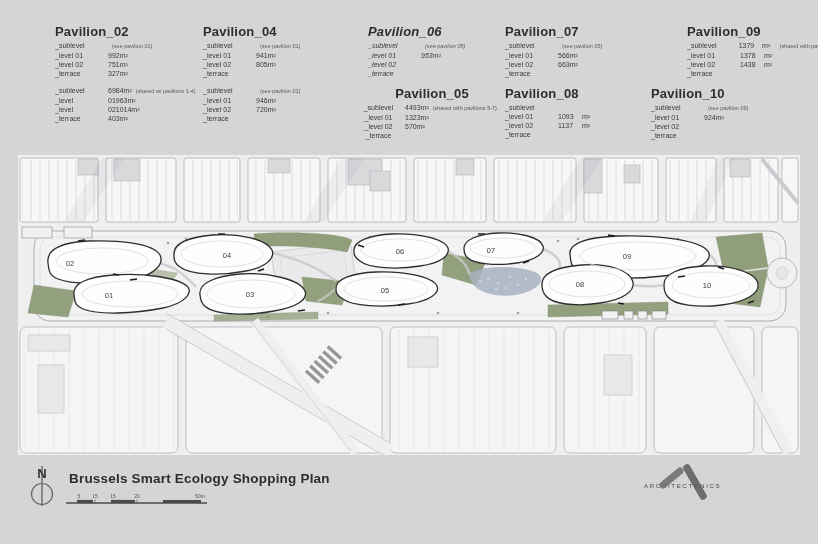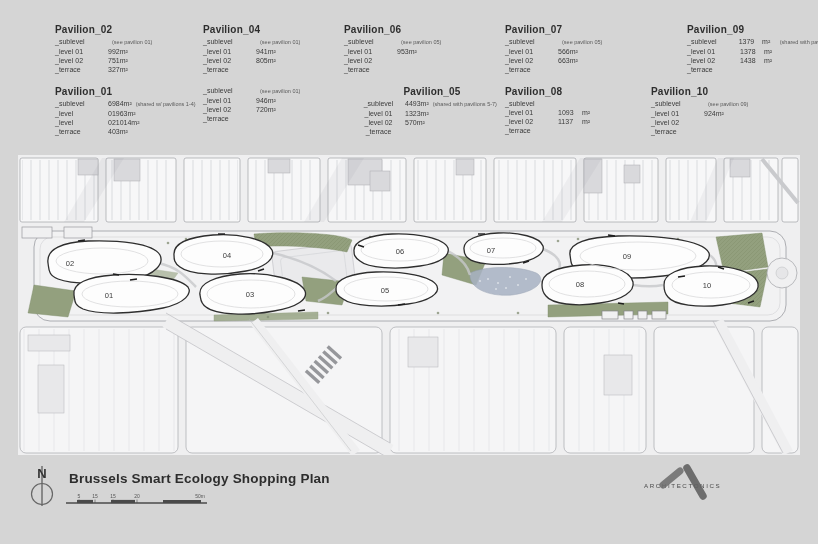--- a/index.html
+++ b/index.html
@@ -1,21 +1,21 @@
 <!DOCTYPE html>
 <html><head>
 <meta charset="utf-8">
 <style>
   html,body{margin:0;padding:0;background:#bfbfbf;}
   .page{position:relative;width:818px;height:544px;background:#d5d5d5;
         font-family:"Liberation Sans",sans-serif;overflow:hidden;}
   
   #pavilion-grid{position:absolute;inset:0;}
   .pav-block{position:absolute;width:160px;white-space:nowrap;}
-  .pav-name{font-size:10px;font-weight:bold;color:#2e2e2e;letter-spacing:.2px;margin-bottom:2px;}
+  .pav-name{font-size:13px;font-weight:bold;color:#2e2e2e;letter-spacing:.2px;margin-bottom:2px;}
   .pav-row{display:flex;align-items:baseline;font-size:7px;line-height:9px;color:#3b3b3b;}
   .pav-label{display:inline-block;width:53px;}
   .pav-value{display:inline-block;}
   .pav-value.fixed{width:24px;}
   .pav-unit{display:inline-block;width:14px;}
   .pav-note{font-size:5.5px;color:#5a5a5a;margin-left:4px;}
   
   .map-band{position:absolute;left:18px;top:155px;width:782px;height:300px;background:#efeff0;}
   
   .north-wrap{position:absolute;left:28px;top:464px;}
@@ -64,21 +64,21 @@
         </div>
         <div class="pav-row">
           <span class="pav-label">_level 02</span>
           <span class="pav-value">805m²</span>
         </div>
         <div class="pav-row">
           <span class="pav-label">_terrace</span>
           <span class="pav-value"></span>
         </div>
       </div>
-      <div class="pav-block" style="left: 344px; top: 24px;">
+      <div class="pav-block" style="left: 368px; top: 24px; font-style: italic;">
         <div class="pav-name">Pavilion_06</div>
         <div class="pav-row">
           <span class="pav-label">_sublevel</span>
           <span class="pav-value"></span>
           <span class="pav-note">(see pavilion 05)</span>
         </div>
         <div class="pav-row">
           <span class="pav-label">_level 01</span>
           <span class="pav-value">953m²</span>
         </div>
@@ -128,21 +128,20 @@
           <span class="pav-label">_level 02</span>
           <span class="pav-value fixed">1438</span>
           <span class="pav-unit">m²</span>
         </div>
         <div class="pav-row">
           <span class="pav-label">_terrace</span>
           <span class="pav-value"></span>
         </div>
       </div>
       <div class="pav-block" style="left: 55px; top: 86px;">
-        <div class="pav-name">Pavilion_01</div>
         <div class="pav-row">
           <span class="pav-label">_sublevel</span>
           <span class="pav-value">6984m²</span>
           <span class="pav-note">(shared w/ pavilions 1-4)</span>
         </div>
         <div class="pav-row">
           <span class="pav-label">_level</span>
           <span class="pav-value">01963m²</span>
         </div>
         <div class="pav-row">

